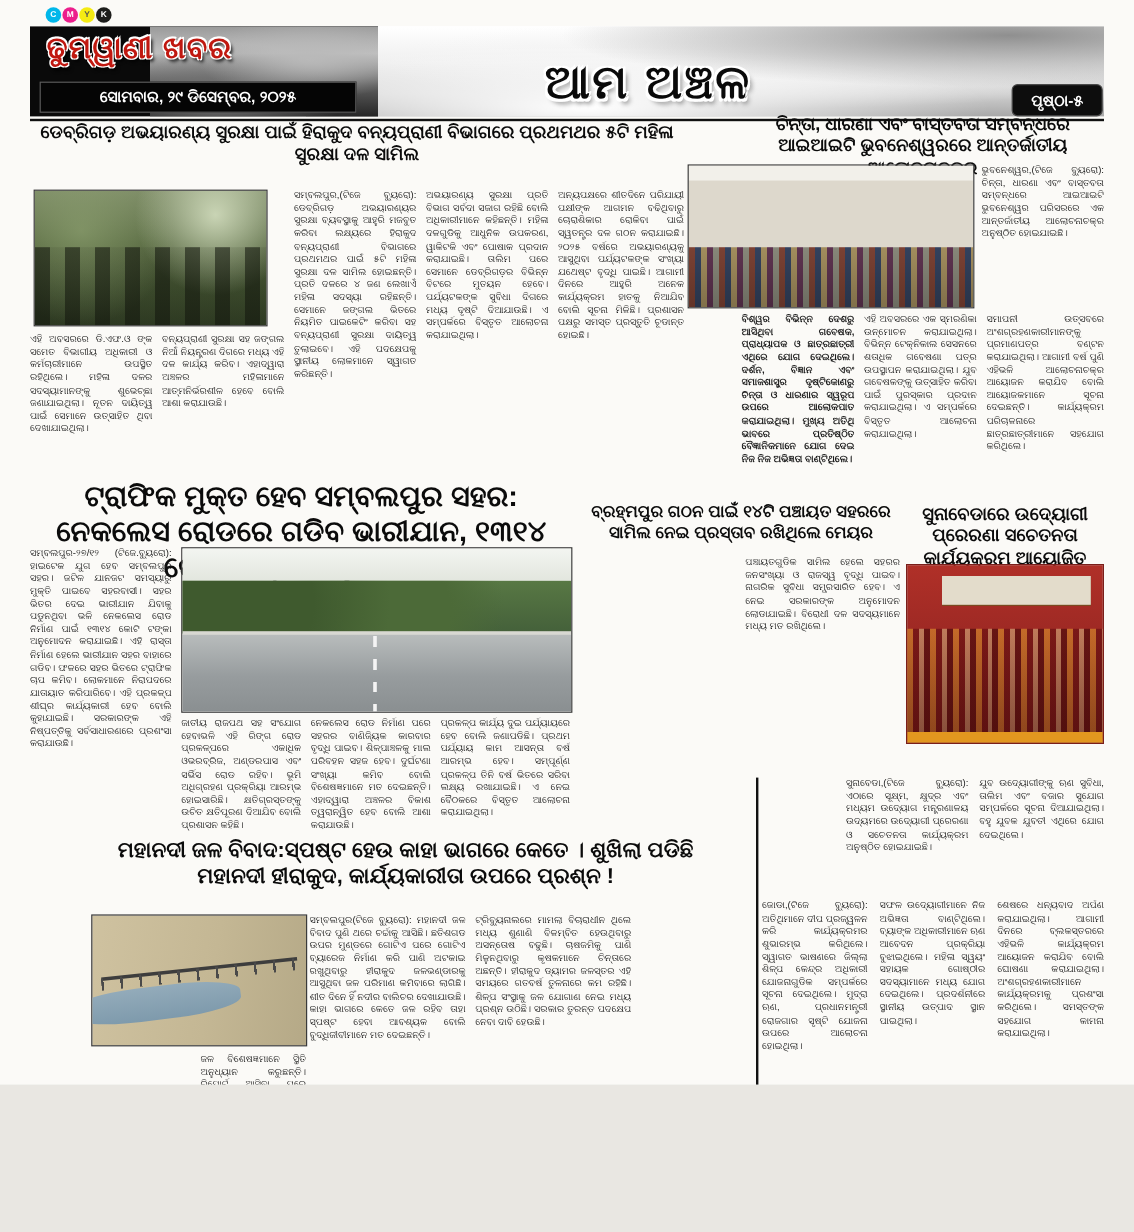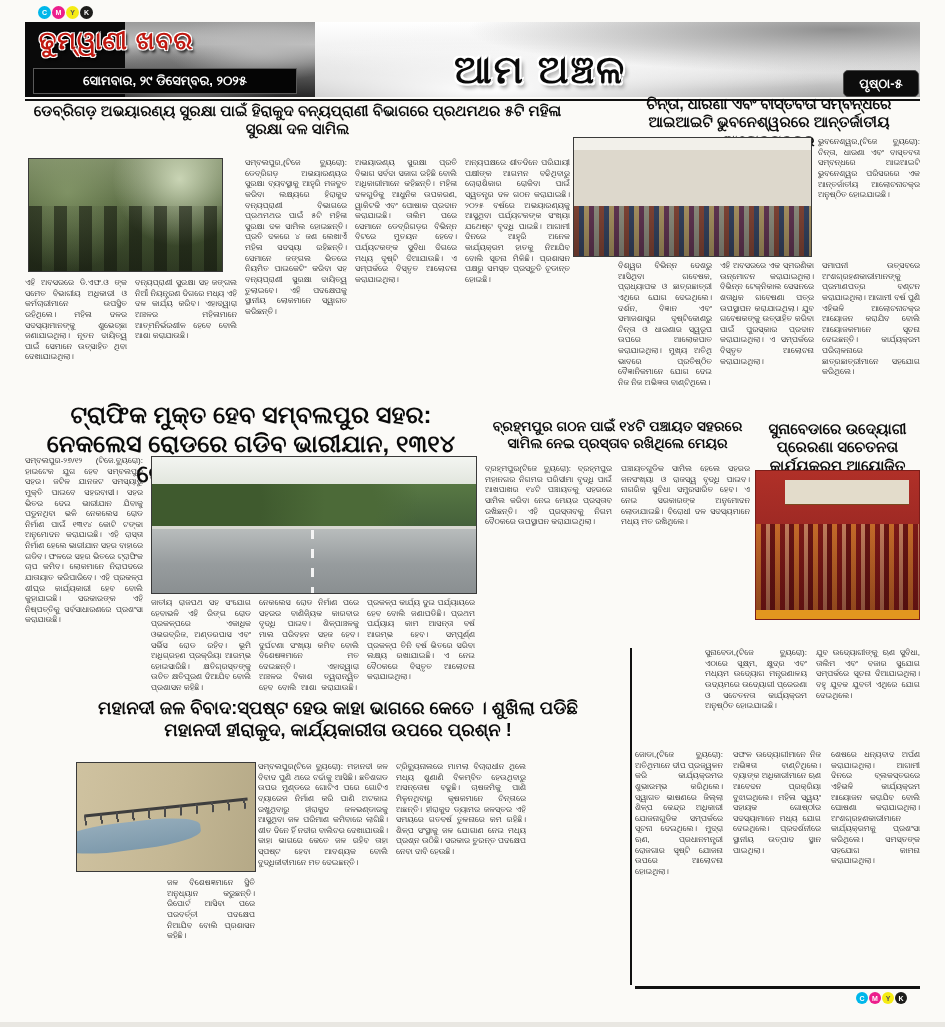--- a/index.html
+++ b/index.html
@@ -1,17 +1,17 @@
 <!DOCTYPE html>
 <html><head>
 <meta charset="utf-8">
 <style>
   html,body{margin:0;padding:0;background:#e9e7e2;}
   .page{
-    position:relative;width:945px;height:1022px;margin:0 auto;
+    position:relative;width:945px;height:904px;margin:0 auto;
     background:#fbfaf7;overflow:hidden;
     font-family:"Liberation Sans","DejaVu Sans",sans-serif;color:#1c1c1c;
   }
   
   .cmyk{position:absolute;display:flex;gap:1px;}
   .cmyk .dot{width:13px;height:13px;border-radius:50%;display:flex;align-items:center;justify-content:center;
     font-size:7px;font-weight:bold;color:#fff;}
   .dot.c{background:#00b7ea}.dot.m{background:#ec1e8c}.dot.y{background:#f5eb13;color:#555}.dot.k{background:#1d1d1b}
   
   .masthead{position:absolute;left:25px;top:22px;width:895px;height:75px;background:#fff;}
@@ -130,43 +130,42 @@
     <div class="col" style="left:110px;top:176px;width:102px;height:120px;">ବନ୍ୟପ୍ରାଣୀ ସୁରକ୍ଷା ସହ ଜଙ୍ଗଲ ନିଆଁ ନିୟନ୍ତ୍ରଣ ଦିଗରେ ମଧ୍ୟ ଏହି ଦଳ କାର୍ଯ୍ୟ କରିବ। ଏହାଦ୍ୱାରା ଅଞ୍ଚଳର ମହିଳାମାନେ ଆତ୍ମନିର୍ଭରଶୀଳ ହେବେ ବୋଲି ଆଶା କରାଯାଉଛି।</div>
   </div>
 
   <div class="article" style="left:618px;top:95px;width:302px;height:338px;">
     <h2 class="hl" style="left:0;top:0;width:302px;font-size:15px;">ଚିନ୍ତା, ଧାରଣା ଏବଂ ବାସ୍ତବତା ସମ୍ବନ୍ଧରେ ଆଇଆଇଟି ଭୁବନେଶ୍ୱରରେ ଆନ୍ତର୍ଜାତୀୟ ଆଲୋଚନାଚକ୍ର</h2>
     <div class="photo iitpic" style="left:-45px;top:42px;width:237px;height:118px;">
       <div class="bldg"></div>
       <div class="crowd"></div>
     </div>
     <div class="col" style="left:200px;top:42px;width:102px;height:118px;">ଭୁବନେଶ୍ୱର,(ଟିଜେ ବ୍ୟୁରୋ): ଚିନ୍ତା, ଧାରଣା ଏବଂ ବାସ୍ତବତା ସମ୍ବନ୍ଧରେ ଆଇଆଇଟି ଭୁବନେଶ୍ୱର ପରିସରରେ ଏକ ଆନ୍ତର୍ଜାତୀୟ ଆଲୋଚନାଚକ୍ର ଅନୁଷ୍ଠିତ ହୋଇଯାଇଛି।</div>
-    <div class="col" style="left:0;top:166px;width:94px;height:172px;">ବିଶ୍ୱର ବିଭିନ୍ନ ଦେଶରୁ ଆସିଥିବା ଗବେଷକ, ପ୍ରାଧ୍ୟାପକ ଓ ଛାତ୍ରଛାତ୍ରୀ ଏଥିରେ ଯୋଗ ଦେଇଥିଲେ। ଦର୍ଶନ, ବିଜ୍ଞାନ ଏବଂ ସମାଜଶାସ୍ତ୍ର ଦୃଷ୍ଟିକୋଣରୁ ଚିନ୍ତା ଓ ଧାରଣାର ସ୍ୱରୂପ ଉପରେ ଆଲୋକପାତ କରାଯାଇଥିଲା। ମୁଖ୍ୟ ଅତିଥି ଭାବରେ ପ୍ରତିଷ୍ଠିତ ବୈଜ୍ଞାନିକମାନେ ଯୋଗ ଦେଇ ନିଜ ନିଜ ଅଭିଜ୍ଞତା ବାଣ୍ଟିଥିଲେ।</div>
+    <div class="col" style="left:0;top:166px;width:94px;height:172px;font-weight:bold;">ବିଶ୍ୱର ବିଭିନ୍ନ ଦେଶରୁ ଆସିଥିବା ଗବେଷକ, ପ୍ରାଧ୍ୟାପକ ଓ ଛାତ୍ରଛାତ୍ରୀ ଏଥିରେ ଯୋଗ ଦେଇଥିଲେ। ଦର୍ଶନ, ବିଜ୍ଞାନ ଏବଂ ସମାଜଶାସ୍ତ୍ର ଦୃଷ୍ଟିକୋଣରୁ ଚିନ୍ତା ଓ ଧାରଣାର ସ୍ୱରୂପ ଉପରେ ଆଲୋକପାତ କରାଯାଇଥିଲା। ମୁଖ୍ୟ ଅତିଥି ଭାବରେ ପ୍ରତିଷ୍ଠିତ ବୈଜ୍ଞାନିକମାନେ ଯୋଗ ଦେଇ ନିଜ ନିଜ ଅଭିଜ୍ଞତା ବାଣ୍ଟିଥିଲେ।</div>
     <div class="col" style="left:102px;top:166px;width:94px;height:172px;">ଏହି ଅବସରରେ ଏକ ସ୍ମରଣିକା ଉନ୍ମୋଚନ କରାଯାଇଥିଲା। ବିଭିନ୍ନ ଟେକ୍ନିକାଲ ସେସନରେ ଶତାଧିକ ଗବେଷଣା ପତ୍ର ଉପସ୍ଥାପନ କରାଯାଇଥିଲା। ଯୁବ ଗବେଷକଙ୍କୁ ଉତ୍ସାହିତ କରିବା ପାଇଁ ପୁରସ୍କାର ପ୍ରଦାନ କରାଯାଇଥିଲା। ଏ ସମ୍ପର୍କରେ ବିସ୍ତୃତ ଆଲୋଚନା କରାଯାଇଥିଲା।</div>
     <div class="col" style="left:204px;top:166px;width:98px;height:172px;">ସମାପନୀ ଉତ୍ସବରେ ଅଂଶଗ୍ରହଣକାରୀମାନଙ୍କୁ ପ୍ରମାଣପତ୍ର ବଣ୍ଟନ କରାଯାଇଥିଲା। ଆଗାମୀ ବର୍ଷ ପୁଣି ଏହିଭଳି ଆଲୋଚନାଚକ୍ର ଆୟୋଜନ କରାଯିବ ବୋଲି ଆୟୋଜକମାନେ ସୂଚନା ଦେଇଛନ୍ତି। କାର୍ଯ୍ୟକ୍ରମ ପରିଚାଳନାରେ ଛାତ୍ରଛାତ୍ରୀମାନେ ସହଯୋଗ କରିଥିଲେ।</div>
   </div>
 
   <div class="article" style="left:25px;top:400px;width:452px;height:345px;">
     <h2 class="hl" style="left:0;top:0;width:452px;font-size:24px;">ଟ୍ରାଫିକ ମୁକ୍ତ ହେବ ସମ୍ବଲପୁର ସହର: ନେକଲେସ ରୋଡରେ ଗଡିବ ଭାରୀଯାନ, ୧୩୧୪ କୋଟି ଟଙ୍କା ଅନୁମୋଦନ</h2>
     <div class="col" style="left:0;top:56px;width:118px;height:288px;">ସମ୍ବଲପୁର-୨୭/୧୨ (ଟିଜେ.ବ୍ୟୁରୋ): ହାଇଟେକ ଯୁଗ ହେବ ସମ୍ବଲପୁର ସହର। ଜଟିଳ ଯାନଜଟ ସମସ୍ୟାରୁ ମୁକ୍ତି ପାଇବେ ସହରବାସୀ। ସହର ଭିତର ଦେଇ ଭାରୀଯାନ ଯିବାକୁ ପଡୁନଥିବା ଭଳି ନେକଲେସ ରୋଡ ନିର୍ମାଣ ପାଇଁ ୧୩୧୪ କୋଟି ଟଙ୍କା ଅନୁମୋଦନ କରାଯାଇଛି। ଏହି ରାସ୍ତା ନିର୍ମାଣ ହେଲେ ଭାରୀଯାନ ସହର ବାହାରେ ଗଡିବ। ଫଳରେ ସହର ଭିତରେ ଟ୍ରାଫିକ ଚାପ କମିବ। ଲୋକମାନେ ନିରାପଦରେ ଯାତାୟାତ କରିପାରିବେ। ଏହି ପ୍ରକଳ୍ପ ଶୀଘ୍ର କାର୍ଯ୍ୟକାରୀ ହେବ ବୋଲି କୁହାଯାଇଛି। ସରକାରଙ୍କ ଏହି ନିଷ୍ପତ୍ତିକୁ ସର୍ବସାଧାରଣରେ ପ୍ରଶଂସା କରାଯାଉଛି।</div>
     <div class="photo highway" style="left:126px;top:56px;width:324px;height:136px;">
       <div class="sky"></div>
       <div class="trees"></div>
       <div class="road"></div>
       <div class="rail"></div>
       <div class="lane"></div>
     </div>
     <div class="col" style="left:126px;top:198px;width:100px;height:146px;">ଜାତୀୟ ରାଜପଥ ସହ ସଂଯୋଗ ହେବାଭଳି ଏହି ରିଙ୍ଗ ରୋଡ ପ୍ରକଳ୍ପରେ ଏକାଧିକ ଓଭରବ୍ରିଜ, ଅଣ୍ଡରପାସ ଏବଂ ସର୍ଭିସ ରୋଡ ରହିବ। ଭୂମି ଅଧିଗ୍ରହଣ ପ୍ରକ୍ରିୟା ଆରମ୍ଭ ହୋଇସାରିଛି। କ୍ଷତିଗ୍ରସ୍ତଙ୍କୁ ଉଚିତ କ୍ଷତିପୂରଣ ଦିଆଯିବ ବୋଲି ପ୍ରଶାସନ କହିଛି।</div>
-    <div class="col" style="left:234px;top:198px;width:100px;height:146px;font-family:Liberation Mono, monospace;">ନେକଲେସ ରୋଡ ନିର୍ମାଣ ପରେ ସହରର ବାଣିଜ୍ୟିକ କାରବାର ବୃଦ୍ଧି ପାଇବ। ଶିଳ୍ପାଞ୍ଚଳକୁ ମାଲ ପରିବହନ ସହଜ ହେବ। ଦୁର୍ଘଟଣା ସଂଖ୍ୟା କମିବ ବୋଲି ବିଶେଷଜ୍ଞମାନେ ମତ ଦେଇଛନ୍ତି। ଏହାଦ୍ୱାରା ଅଞ୍ଚଳର ବିକାଶ ତ୍ୱରାନ୍ୱିତ ହେବ ବୋଲି ଆଶା କରାଯାଉଛି।</div>
+    <div class="col" style="left:234px;top:198px;width:100px;height:146px;">ନେକଲେସ ରୋଡ ନିର୍ମାଣ ପରେ ସହରର ବାଣିଜ୍ୟିକ କାରବାର ବୃଦ୍ଧି ପାଇବ। ଶିଳ୍ପାଞ୍ଚଳକୁ ମାଲ ପରିବହନ ସହଜ ହେବ। ଦୁର୍ଘଟଣା ସଂଖ୍ୟା କମିବ ବୋଲି ବିଶେଷଜ୍ଞମାନେ ମତ ଦେଇଛନ୍ତି। ଏହାଦ୍ୱାରା ଅଞ୍ଚଳର ବିକାଶ ତ୍ୱରାନ୍ୱିତ ହେବ ବୋଲି ଆଶା କରାଯାଉଛି।</div>
     <div class="col" style="left:342px;top:198px;width:108px;height:146px;">ପ୍ରକଳ୍ପ କାର୍ଯ୍ୟ ଦୁଇ ପର୍ଯ୍ୟାୟରେ ହେବ ବୋଲି ଜଣାପଡିଛି। ପ୍ରଥମ ପର୍ଯ୍ୟାୟ କାମ ଆସନ୍ତା ବର୍ଷ ଆରମ୍ଭ ହେବ। ସମ୍ପୂର୍ଣ୍ଣ ପ୍ରକଳ୍ପ ତିନି ବର୍ଷ ଭିତରେ ସରିବା ଲକ୍ଷ୍ୟ ରଖାଯାଇଛି। ଏ ନେଇ ବୈଠକରେ ବିସ୍ତୃତ ଆଲୋଚନା କରାଯାଇଥିଲା।</div>
   </div>
 
   <div class="article" style="left:485px;top:418px;width:265px;height:180px;">
     <h2 class="hl" style="left:0;top:0;width:265px;font-size:14px;">ବ୍ରହ୍ମପୁର ଗଠନ ପାଇଁ ୧୪ଟି ପଞ୍ଚାୟତ ସହରରେ ସାମିଲ ନେଇ ପ୍ରସ୍ତାବ ରଖିଥିଲେ ମେୟର</h2>
-    <div class="col" style="left:0;top:46px;width:127px;height:132px;">ବ୍ରହ୍ମପୁର(ଟିଜେ ବ୍ୟୁରୋ): ବ୍ରହ୍ମପୁର ମହାନଗର ନିଗମର ପରିସୀମା ବୃଦ୍ଧି ପାଇଁ ଆଖପାଖର ୧୪ଟି ପଞ୍ଚାୟତକୁ ସହରରେ ସାମିଲ କରିବା ନେଇ ମେୟର ପ୍ରସ୍ତାବ ରଖିଛନ୍ତି। ଏହି ପ୍ରସ୍ତାବକୁ ନିଗମ ବୈଠକରେ ଉପସ୍ଥାପନ କରାଯାଇଥିଲା।</div>
     <div class="col" style="left:136px;top:46px;width:129px;height:132px;">ପଞ୍ଚାୟତଗୁଡିକ ସାମିଲ ହେଲେ ସହରର ଜନସଂଖ୍ୟା ଓ ରାଜସ୍ୱ ବୃଦ୍ଧି ପାଇବ। ନାଗରିକ ସୁବିଧା ସମ୍ପ୍ରସାରିତ ହେବ। ଏ ନେଇ ସରକାରଙ୍କ ଅନୁମୋଦନ ଲୋଡାଯାଇଛି। ବିରୋଧୀ ଦଳ ସଦସ୍ୟମାନେ ମଧ୍ୟ ମତ ରଖିଥିଲେ।</div>
   </div>
 
   <div class="article" style="left:755px;top:420px;width:165px;height:222px;">
     <h2 class="hl" style="left:0;top:0;width:165px;font-size:15px;">ସୁନାବେଡାରେ ଉଦ୍ୟୋଗୀ ପ୍ରେରଣା ସଚେତନତା କାର୍ଯ୍ୟକ୍ରମ ଆୟୋଜିତ</h2>
     <div class="photo redevent" style="left:0;top:50px;width:163px;height:148px;">
       <div class="banner"></div>
       <div class="crowd"></div>
       <div class="strip"></div>
     </div>

